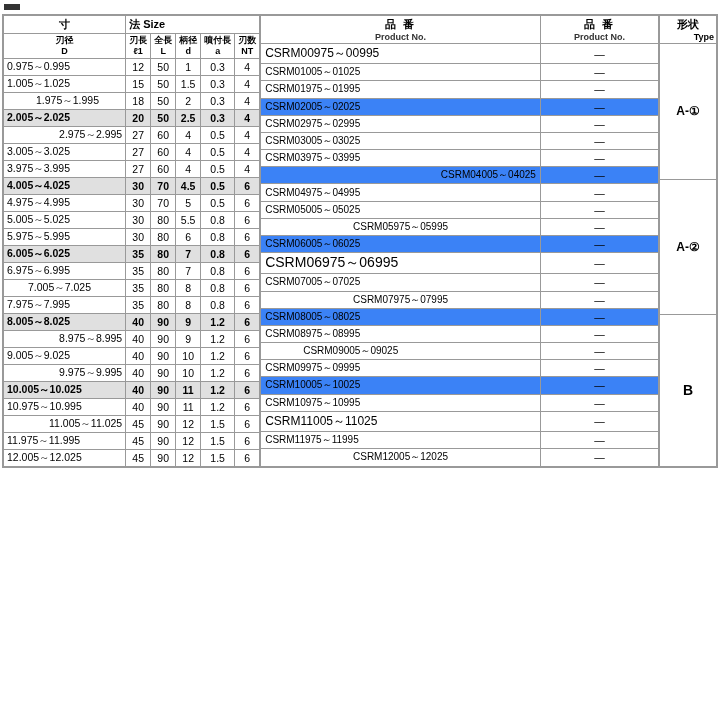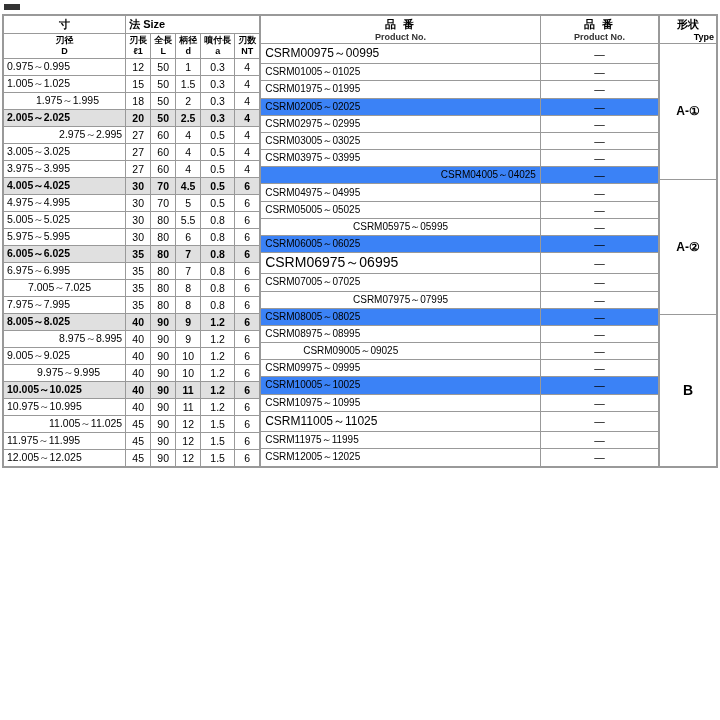--- a/index.html
+++ b/index.html
@@ -255,21 +255,21 @@
           </tr>
           <tr>
             <td style="text-align: left;">9.005～9.025</td>
             <td>40</td>
             <td>90</td>
             <td>10</td>
             <td>1.2</td>
             <td>6</td>
           </tr>
           <tr>
-            <td style="text-align: center; padding-left: 11px;">9.975～9.995</td>
+            <td style="text-align: right; padding-left: 11px;">9.975～9.995</td>
             <td>40</td>
             <td>90</td>
             <td>10</td>
             <td>1.2</td>
             <td>6</td>
           </tr>
           <tr class="bold-row">
             <td style="text-align: left;">10.005～10.025</td>
             <td>40</td>
             <td>90</td>
@@ -413,21 +413,21 @@
             </tr>
             <tr>
               <td style="text-align: left; font-size: 12px;">CSRM11005～11025</td>
               <td>—</td>
             </tr>
             <tr>
               <td style="text-align: left; font-size: 10px;">CSRM11975～11995</td>
               <td>—</td>
             </tr>
             <tr>
-              <td style="text-align: left; font-size: 10px;">CSRM12005～12025</td>
+              <td style="text-align: center; font-size: 10px;">CSRM12005～12025</td>
               <td>—</td>
             </tr>
           </tbody>
       </table>
 
       <table class="type-col">
         <thead>
           <tr>
             <th>
               <div style="font-weight:bold; font-size:11px;">形状</div>

